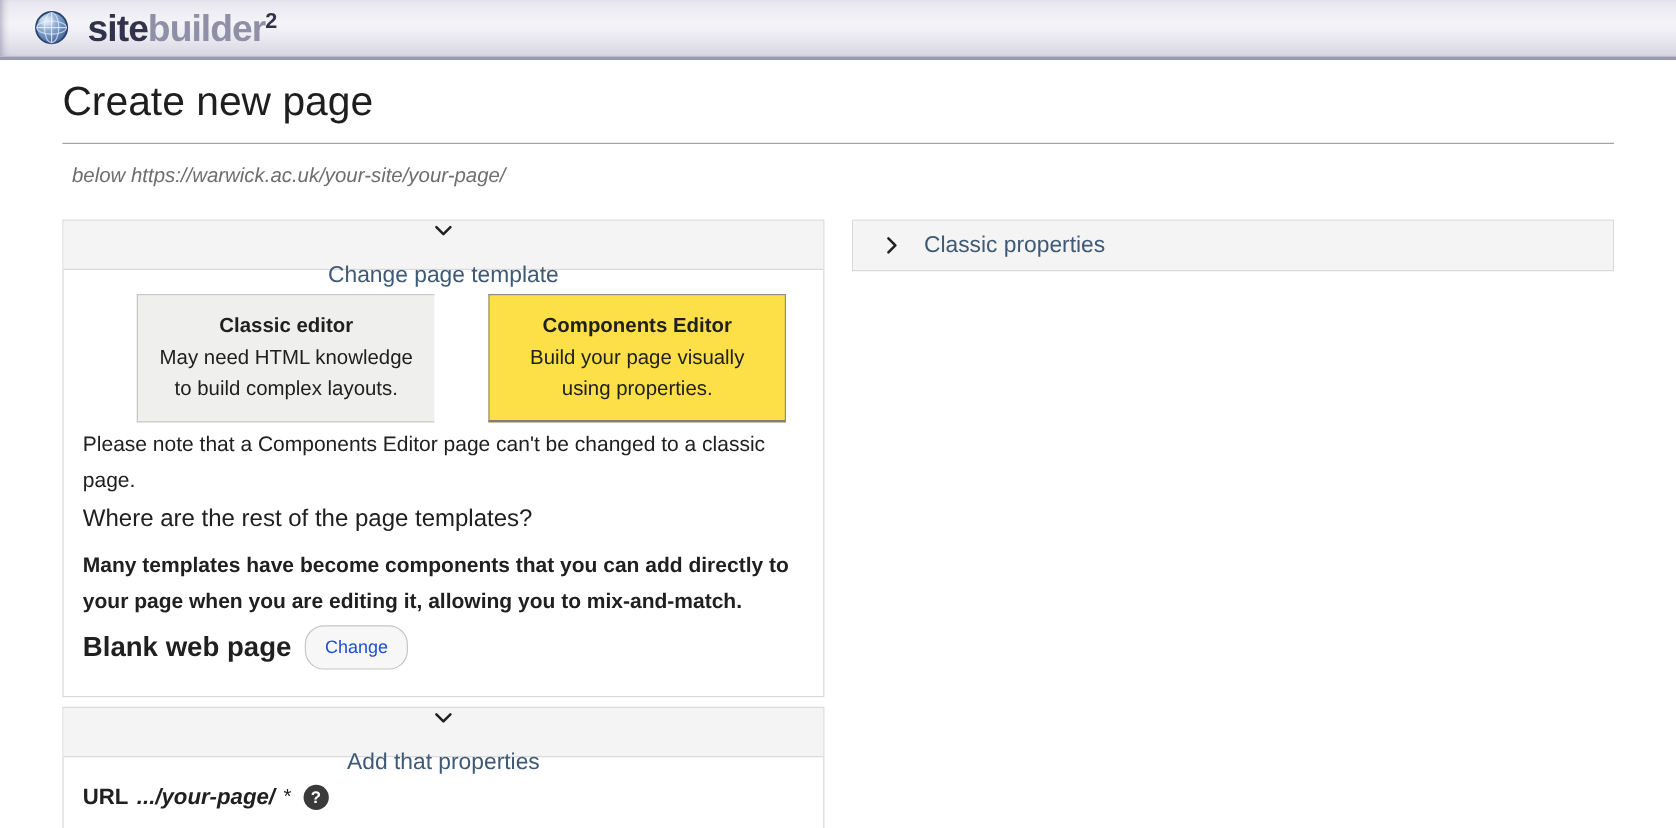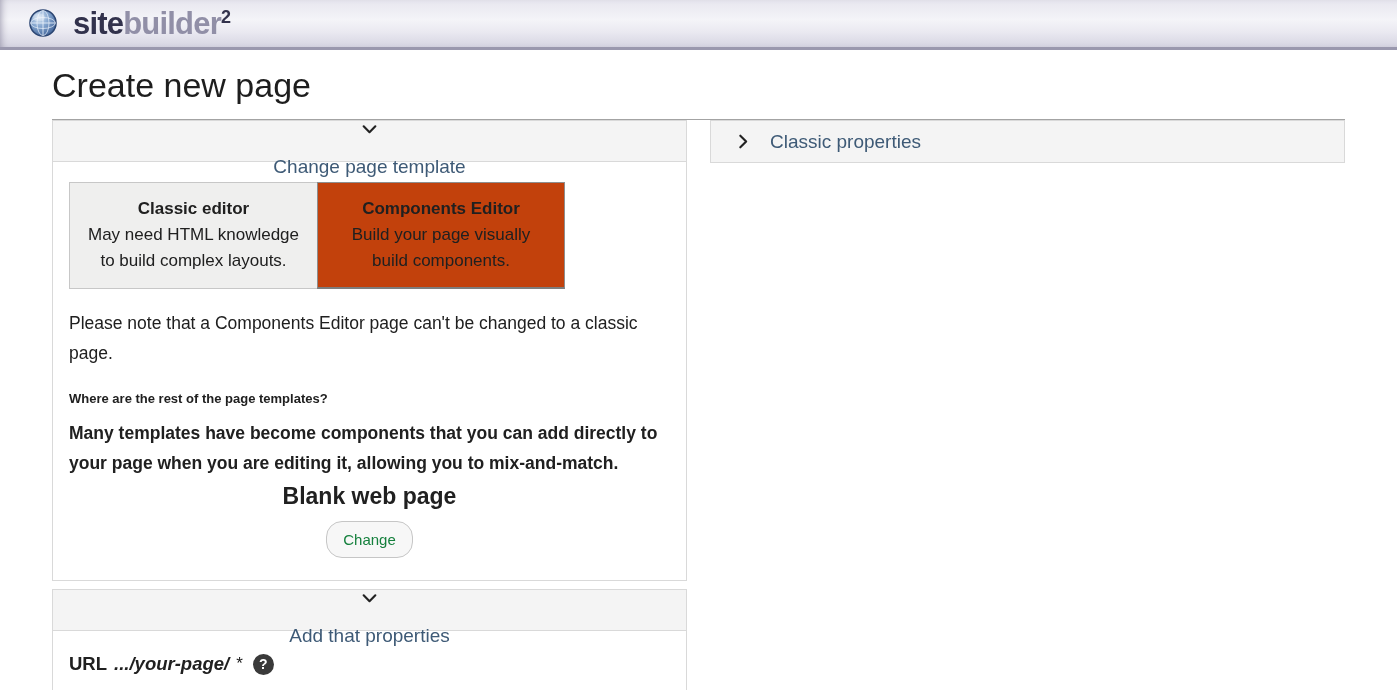--- a/index.html
+++ b/index.html
@@ -33,32 +33,32 @@
     gap:18px; padding:0 24px; cursor:pointer; }
   .panel:not(.collapsed) .panel-header { border-bottom:1px solid #d9d9d9;flex-direction:column; }
   .panel-title { color:#3e5a76; font-size:19px; }
   .chev { display:inline-flex; }
 
   .panel-body { padding:20px 16px 22px; }
 
   
   .template-options { display:flex; }
   .template-option { width:248px; text-align:center; padding:13px 10px; font-size:17px;
-    line-height:26px; cursor:pointer; }
+    line-height:26px; cursor:pointer;margin-left:45px; }
   .template-option.unselected { background:#efefee; border:1px solid #c7c7c7; border-right:none; }
-  .template-option.selected { background:#c2410c; border:1px solid #8e8e8e; border-bottom:2px solid #7d7d7d; }
+  .template-option.selected { background:#fde047; border:1px solid #8e8e8e; border-bottom:2px solid #7d7d7d; }
   .template-option-title { font-weight:bold; }
 
-  .panel-note { font-size:17.5px; line-height:30px; margin-top:19px; }
-  .panel-question { font-size:13px; font-weight:bold; margin-top:23px; }
+  .panel-note { font-size:17.5px; line-height:30px; margin-top:3px; }
+  .panel-question { font-size:20px; font-weight:normal; margin-top:6px; }
   .panel-answer { font-size:17.5px; line-height:30px; margin-top:12px;font-weight:bold; }
 
-  .current-row { display:flex; align-items:center; gap:11px; margin-top:5px;flex-direction:column; }
+  .current-row { display:flex; align-items:center; gap:11px; margin-top:5px; }
   .current-name { font-size:23px; font-weight:bold; }
-  .change-btn { font-size:15px; padding:9px 16px; background:#f7f7f7; color:#15803d;
+  .change-btn { font-size:15px; padding:9px 16px; background:#f7f7f7; color:#1d4ed8;
     border:1px solid #c6c6c6; border-radius:16px; cursor:pointer;
     font-family:"Liberation Sans","DejaVu Sans",sans-serif; }
 
   
   .url-label-row { display:flex; align-items:center; gap:7px; font-size:18.5px; margin:2px 0 13px; }
   .url-word { font-weight:bold; }
   .url-hint { font-style:italic; font-weight:bold; }
   .url-required { font-size:17px; }
   .help-icon { width:21px; height:21px; border-radius:50%; background:#3a3a3a; color:#fff;
     font-size:14px; font-weight:bold; display:inline-flex; align-items:center;
@@ -86,20 +86,21 @@
         <ellipse cx="11" cy="9.5" rx="6" ry="4" fill="#ffffff" opacity="0.25"></ellipse>
       </svg>
     </span>
     <span class="logo-text"><span class="logo-site">site</span><span class="logo-builder">builder</span><sup class="logo-sup">2</sup></span>
   </div>
 </header>
 
 <main class="page">
   <h1 class="page-title">Create new page</h1>
   <hr class="title-divider">
+  <p class="subtitle">below https://warwick.ac.uk/your-site/your-page/</p>
 
   <div class="columns">
 
     <div class="col">
 
       <section class="panel">
         <div class="panel-header">
           <span class="chev">
             <svg width="17" height="17" viewBox="0 0 16 16">
                 <path d="M2.5 5 L8 10.5 L13.5 5" fill="none" stroke="#222" stroke-width="2" stroke-linecap="round" stroke-linejoin="round"></path>
@@ -110,21 +111,21 @@
         <div class="panel-body">
           <div class="template-options">
             <div class="template-option unselected">
               <div class="template-option-title">Classic editor</div>
               <div>May need HTML knowledge</div>
               <div>to build complex layouts.</div>
             </div>
             <div class="template-option selected">
               <div class="template-option-title">Components Editor</div>
               <div>Build your page visually</div>
-              <div>build components.</div>
+              <div>using properties.</div>
             </div>
           </div>
 
           <p class="panel-note">Please note that a Components Editor page can't be changed to a classic page.</p>
           <p class="panel-question">Where are the rest of the page templates?</p>
           <p class="panel-answer">Many templates have become components that you can add directly to your page when you are editing it, allowing you to mix-and-match.</p>
 
           <div class="current-row">
             <span class="current-name">Blank web page</span>
             <button class="change-btn">Change</button>

